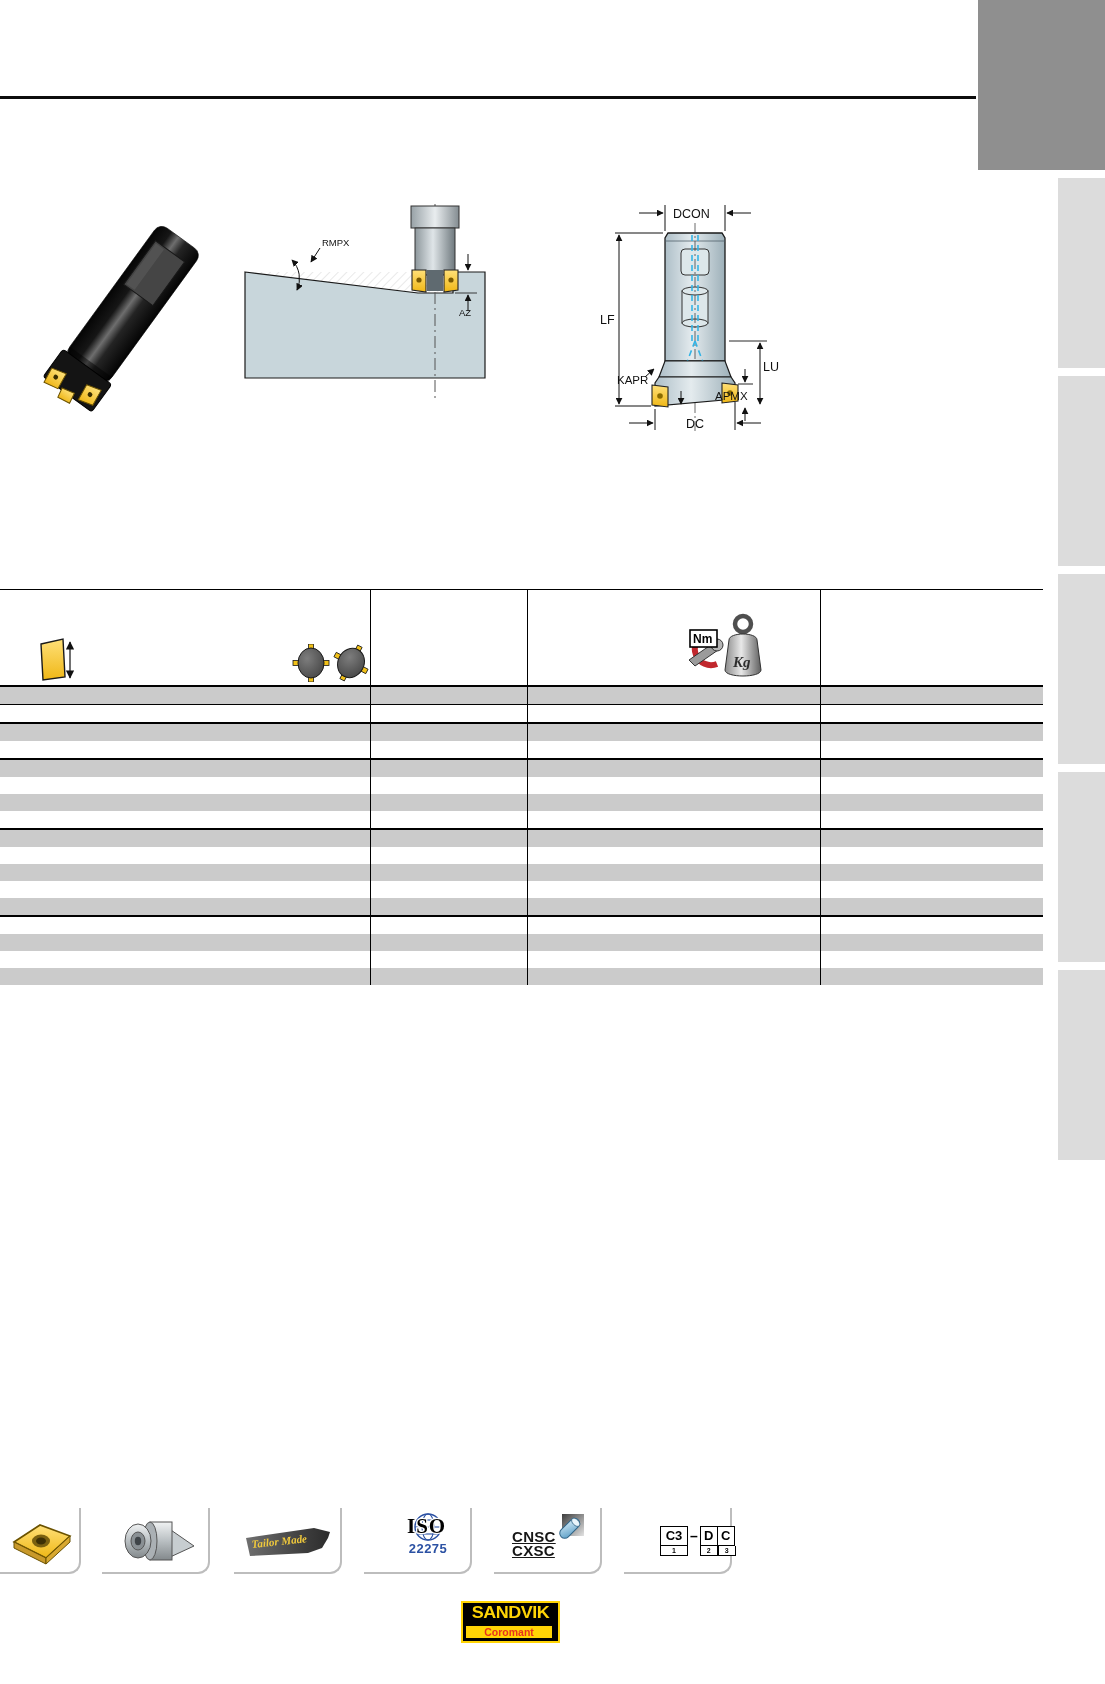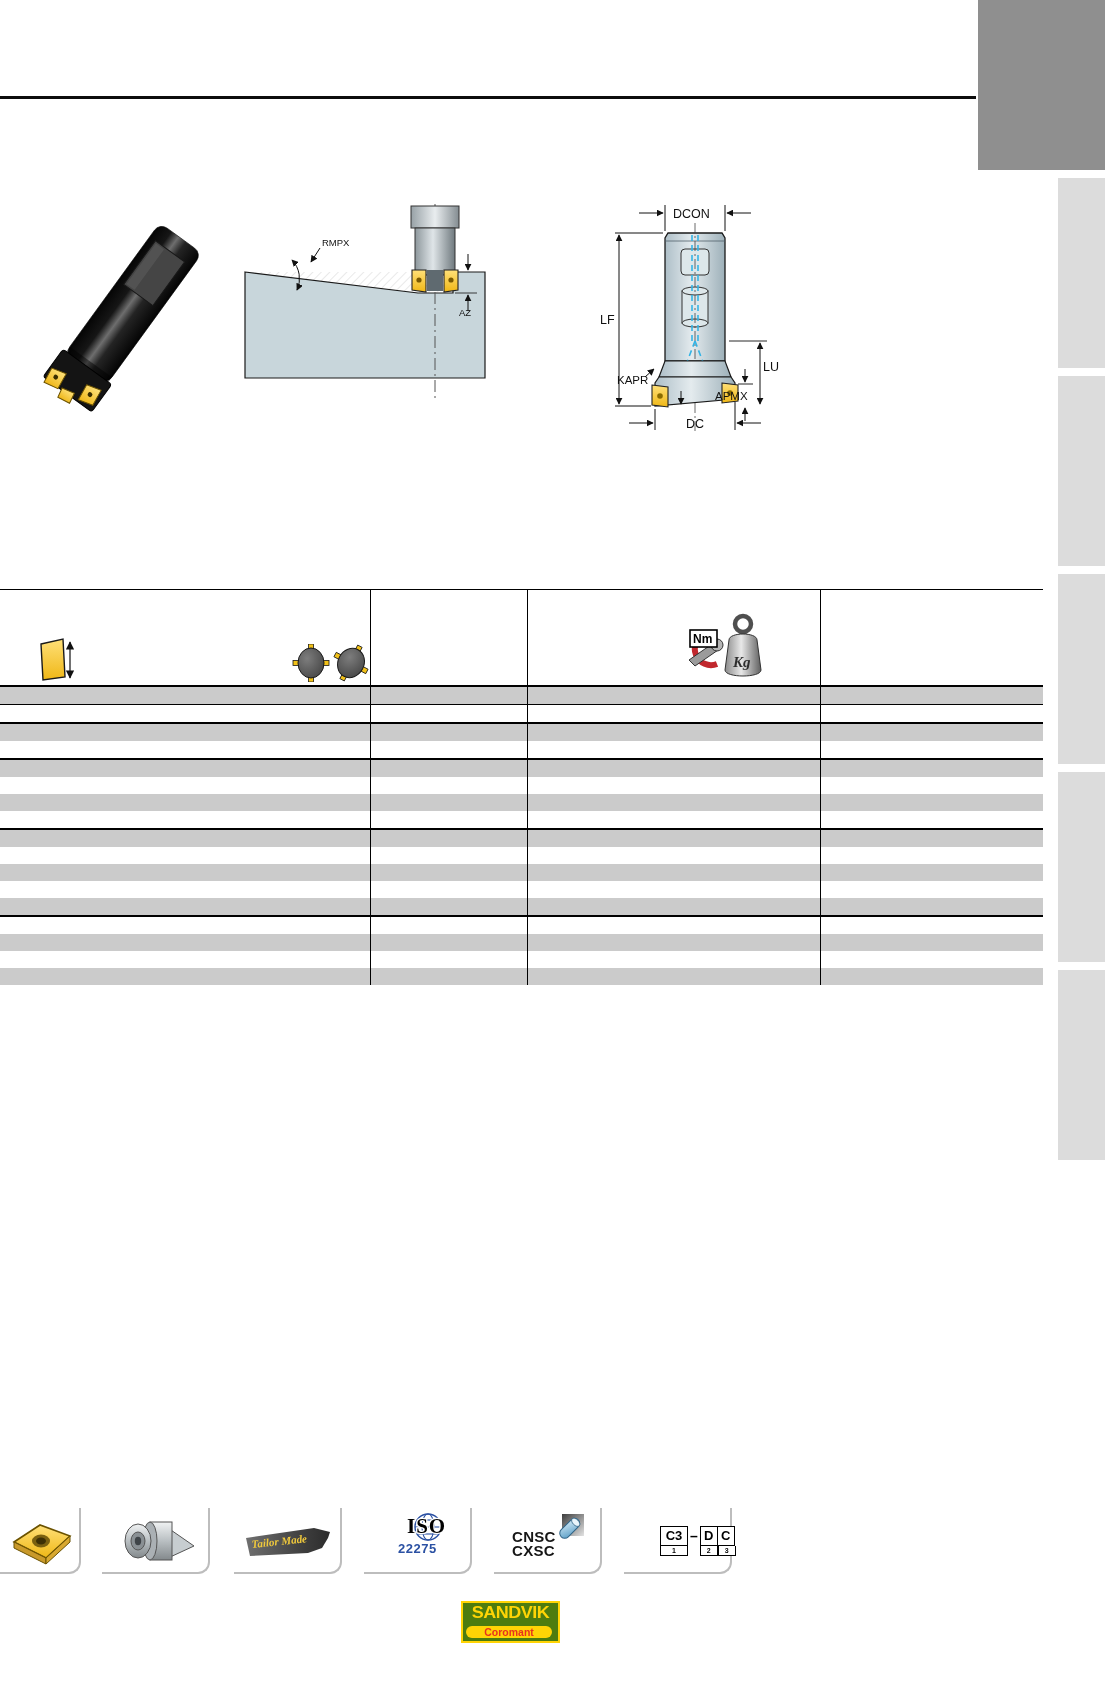--- a/index.html
+++ b/index.html
@@ -28,36 +28,36 @@
 
   
   .dlab{font:11.5px "Liberation Sans",sans-serif;fill:#111;}
   .dlab.big{font-size:12.5px;}
   .dlab.small{font-size:9.5px;}
 
   
   .icon-box{height:64px;border-right:2px solid #bdbdbd;border-bottom:2px solid #bdbdbd;
             border-bottom-right-radius:12px;top:1508px;background:#fff;}
 
-  .cnsc-text{font:bold 15px/14px "Liberation Sans",sans-serif;color:#161616;letter-spacing:.3px;}
+  .cnsc-text{font:bold 15px/14px "Liberation Sans",sans-serif;color:#161616;letter-spacing:.3px;text-decoration:underline;}
 
   .code-box{display:inline-block;border:1.6px solid #000;background:#fff;color:#000;
             font:bold 13px/18px "Liberation Sans",sans-serif;text-align:center;vertical-align:top;}
   .code-sub{display:block;border:1.2px solid #000;border-top:none;background:#fff;
             font:bold 7px/9px "Liberation Sans",sans-serif;text-align:center;}
   .code-dash{font:bold 14px/20px "Liberation Sans",sans-serif;color:#000;margin:0 2px;}
 
   
-  .sc-logo{left:461px;top:1601px;width:99px;height:42px;background:#4d7c0f;
+  .sc-logo{left:461px;top:1601px;width:99px;height:42px;background:#000000;
            border:2.4px solid #ffd405;box-sizing:border-box;display:flex;flex-direction:column;
            align-items:stretch;justify-content:space-between;}
   .sc-brand{color:#ffd405;font:bold 18px/19px "Liberation Sans",sans-serif;text-align:center;
             letter-spacing:-.5px;transform:scaleY(.92);}
   .sc-band{background:#ffd405;color:#e8321e;font:bold 10.5px/12px "Liberation Sans",sans-serif;
-           text-align:center;margin:0 6px 3px 3px;border-radius:6px;}
+           text-align:center;margin:0 6px 3px 3px;}
 
   .iso-text{font:bold 21px/20px "Liberation Serif",serif;color:#2b51a3;letter-spacing:1px;}
   .iso-num{font:bold 13px/13px "Liberation Sans",sans-serif;color:#2b51a3;letter-spacing:.5px;}
 </style>
 </head>
 <body>
 
 <div class="page">
 
   <div class="abs top-rule"></div>
@@ -313,21 +313,21 @@
             <stop offset=".7" stop-color="#3d3d3d"></stop>
             <stop offset="1" stop-color="#2c2c2c"></stop>
         </linearGradient>
       </defs>
       <polygon points="2,12 70,2 86,6 84,12 78,22 64,27 6,30" fill="url(#gBr)"></polygon>
       <text x="8" y="22" transform="rotate(-6 8 22)" style="font:italic bold 11px 'Liberation Serif',serif" fill="#f0c93c">Tailor Made</text>
     </svg>
   </div>
 
   <div class="abs icon-box" style="left:364px;width:106px">
-    <div class="abs" style="left:34px;top:4px;width:60px;text-align:left">
+    <div class="abs" style="left:34px;top:4px;width:60px;text-align:center">
       <svg width="56" height="30" viewBox="0 0 56 30" style="display:block;margin:0 auto">
         <circle cx="28" cy="15" r="13" fill="none" stroke="#2b51a3" stroke-width="1.4"></circle>
         <ellipse cx="28" cy="15" rx="6" ry="13" fill="none" stroke="#2b51a3" stroke-width="1.1"></ellipse>
         <line x1="15" y1="15" x2="41" y2="15" stroke="#2b51a3" stroke-width="1.1"></line>
         <line x1="17" y1="8" x2="39" y2="8" stroke="#2b51a3" stroke-width="1.1"></line>
         <line x1="17" y1="22" x2="39" y2="22" stroke="#2b51a3" stroke-width="1.1"></line>
         <text x="7" y="21" class="iso-text" style="paint-order:stroke" stroke="#fff" stroke-width="2.5">ISO</text>
       </svg>
       <div class="iso-num">22275</div>
     </div>

